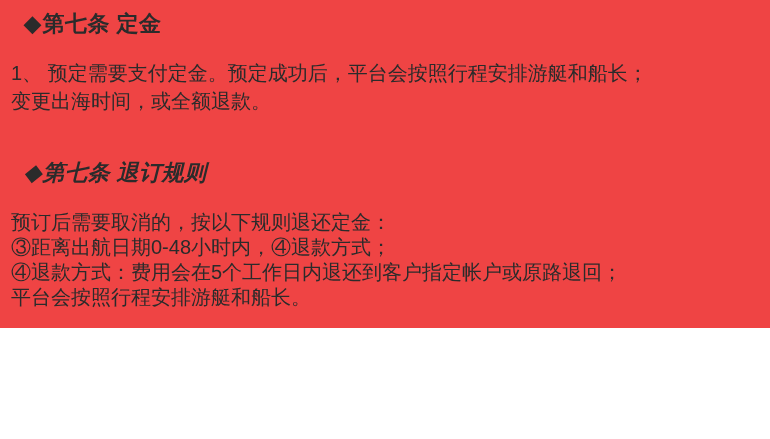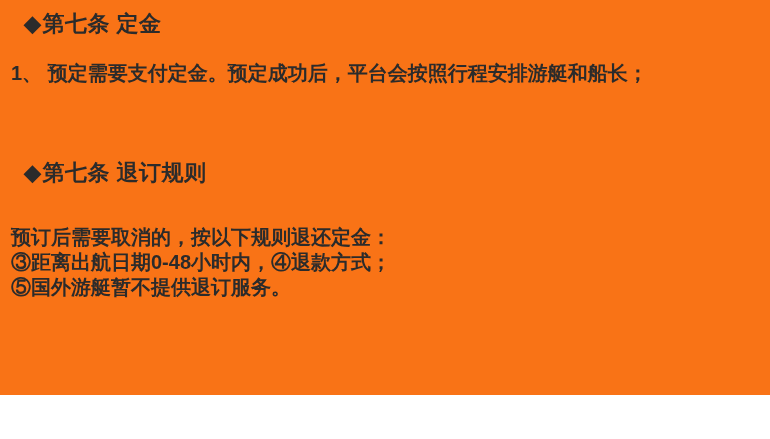--- a/index.html
+++ b/index.html
@@ -3,70 +3,72 @@
 <meta charset="utf-8">
 <style>
   html, body {
     margin: 0;
     padding: 0;
     background: #ffffff;
   }
   .page {
     position: relative;
     width: 770px;
-    height: 395px;
-    background: #f97316;
+    height: 328px;
+    background: #ef4444;
     overflow: hidden;
     font-family: "Liberation Sans", sans-serif;
     color: #2b2b2b;
   }
   .heading {
     position: absolute;
     left: 24px;
     margin: 0;
     font-size: 22px;
     font-weight: 700;
     line-height: 30px;
     letter-spacing: 0.5px;
     white-space: nowrap;
     color: #2b2b2b;
   }
   .heading .bullet {
     display: inline-block;
     margin-right: 1px;
   }
   .heading-1 { top: 9px; }
-  .heading-2 { top: 158px; }
+  .heading-2 { top: 158px; font-style: italic; }
   .body-block {
     position: absolute;
     left: 11px;
     margin: 0;
     font-size: 20px;
-    font-weight: 700;
+    font-weight: 400;
     color: #2b2b2b;
     white-space: nowrap;
   }
   .body-1 { top: 59px; line-height: 28px; }
-  .body-2 { top: 225px; line-height: 25px; }
+  .body-2 { top: 210px; line-height: 25px; }
   .line {
     white-space: pre;
   }
 </style>
 </head>
 <body>
 
 <div class="page">
 
   <h2 class="heading heading-1"><span class="bullet">◆</span><span>第七条 定金</span></h2>
 
   <div class="body-block body-1">
     <div class="line">1、 预定需要支付定金。预定成功后，平台会按照行程安排游艇和船长；</div>
+    <div class="line">变更出海时间，或全额退款。</div>
   </div>
 
   <h2 class="heading heading-2"><span class="bullet">◆</span><span>第七条 退订规则</span></h2>
 
   <div class="body-block body-2">
     <div class="line">预订后需要取消的，按以下规则退还定金：</div>
     <div class="line">③距离出航日期0-48小时内，④退款方式；</div>
-    <div class="line">⑤国外游艇暂不提供退订服务。</div>
+    <div class="line">④退款方式：费用会在5个工作日内退还到客户指定帐户或原路退回；</div>
+    <div class="line">平台会按照行程安排游艇和船长。</div>
   </div>
 
 </div>
 
 </body></html>

